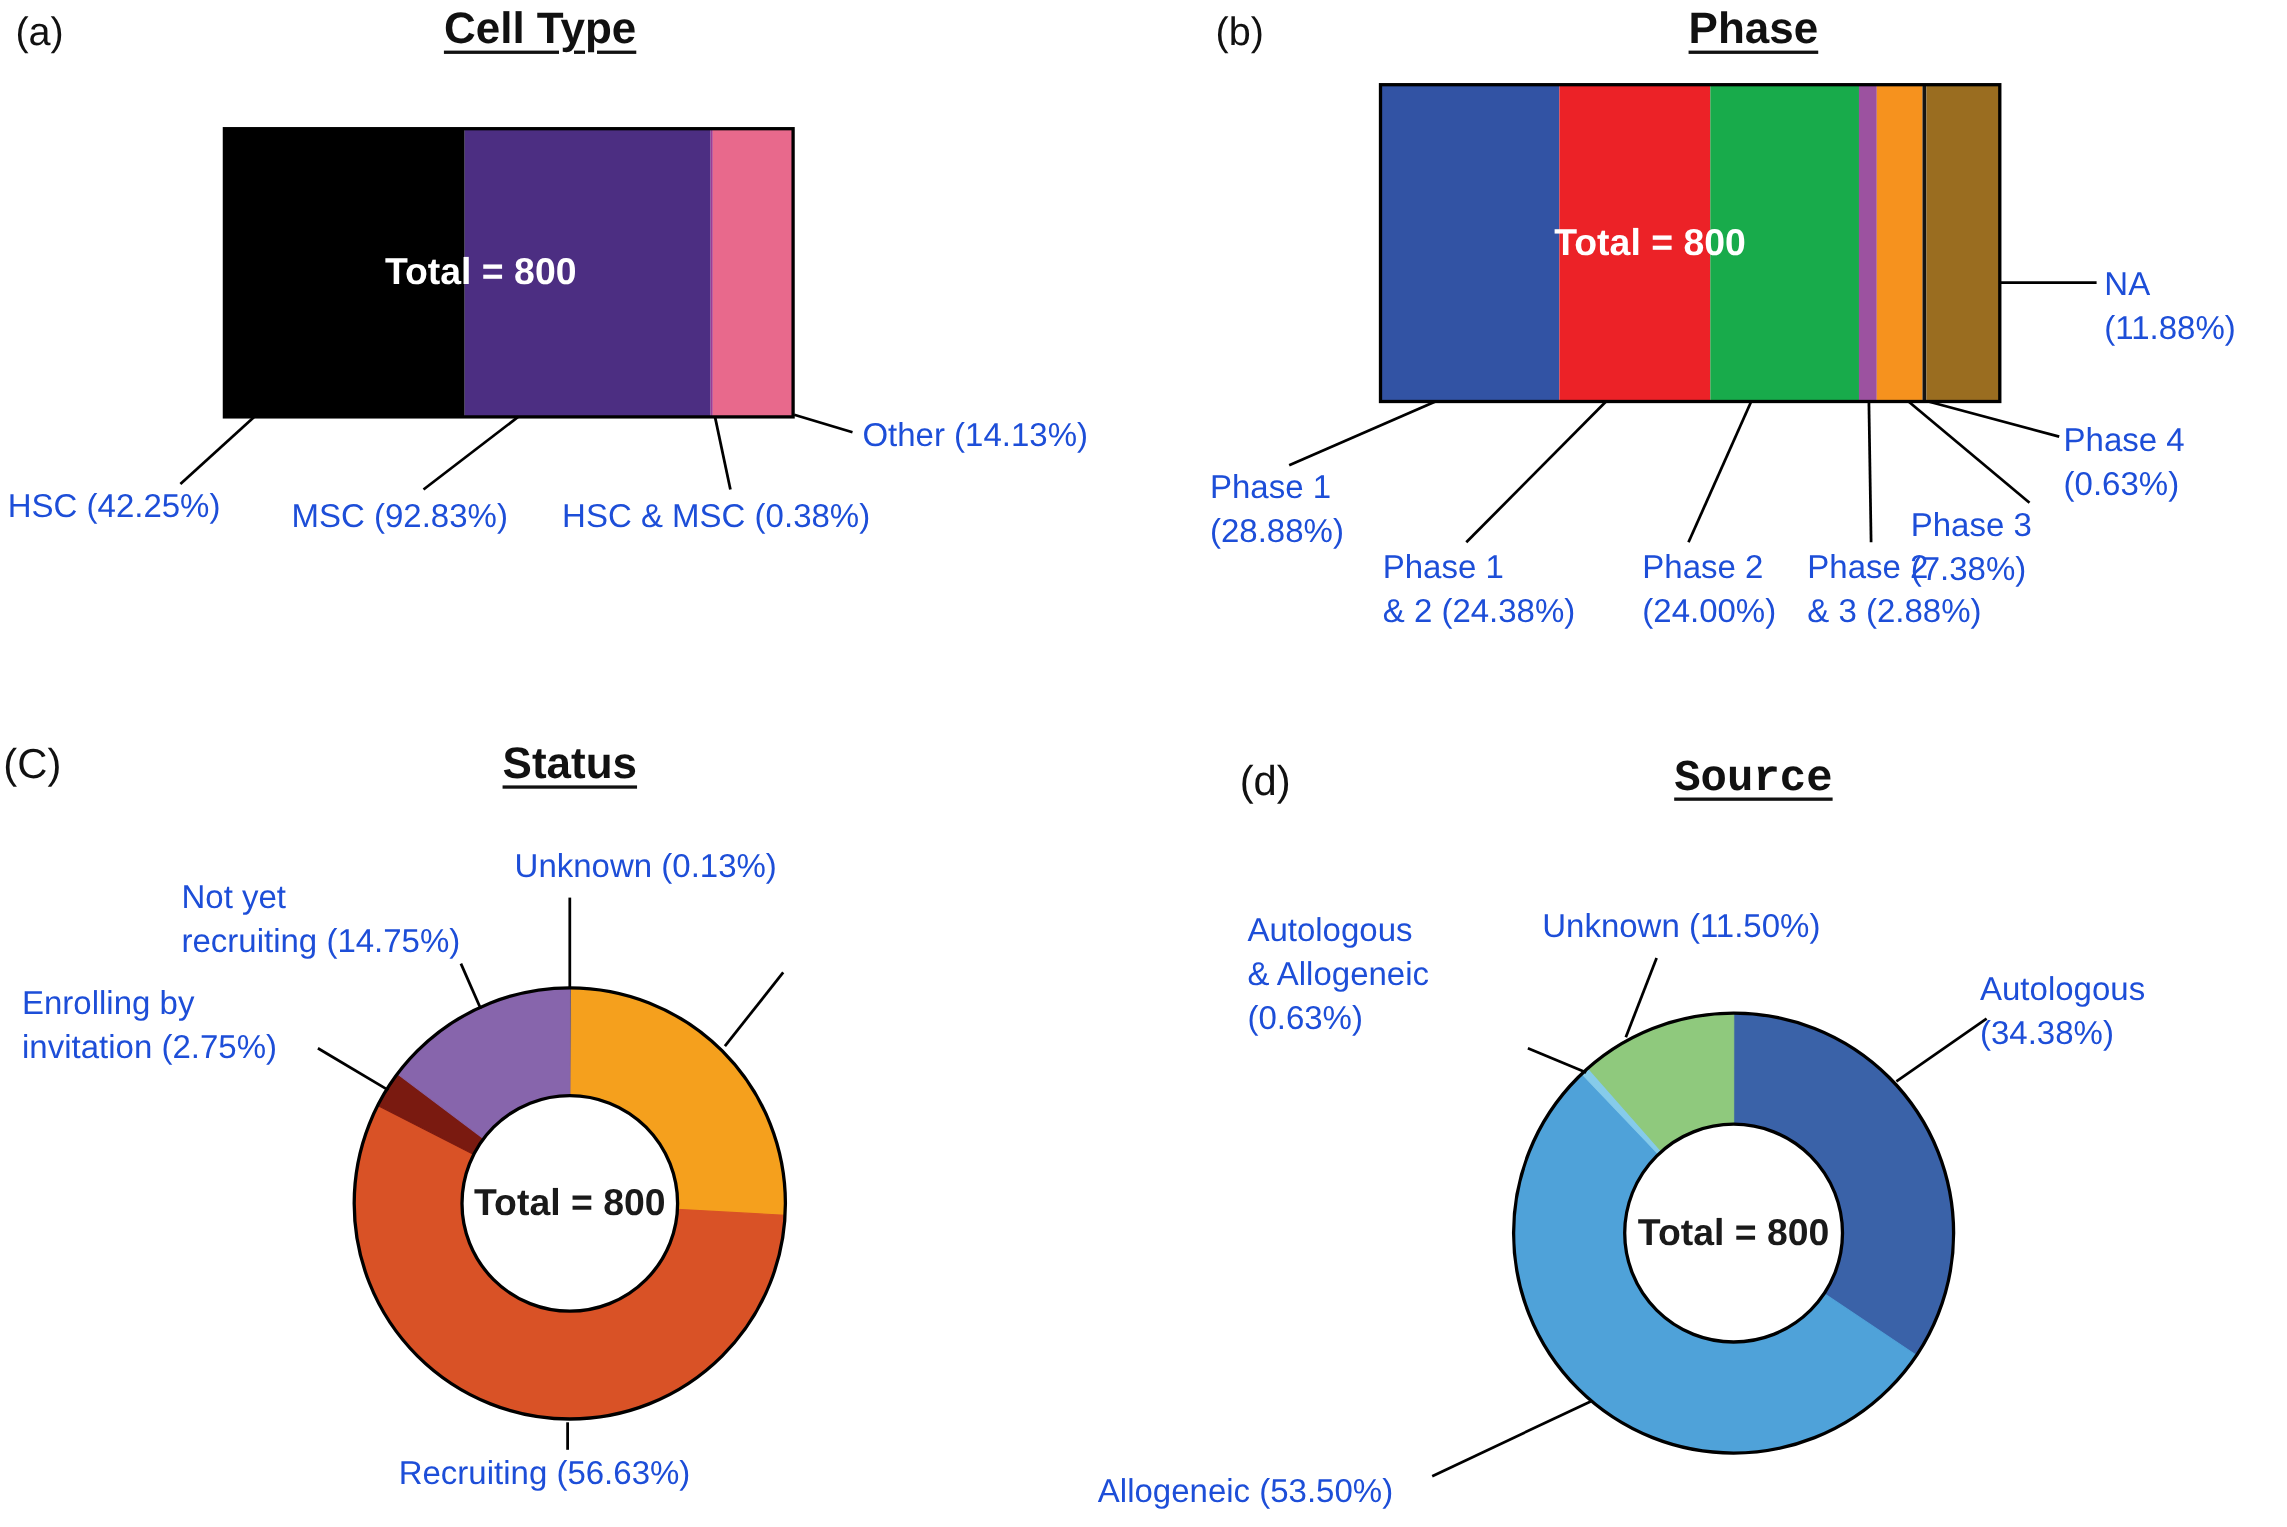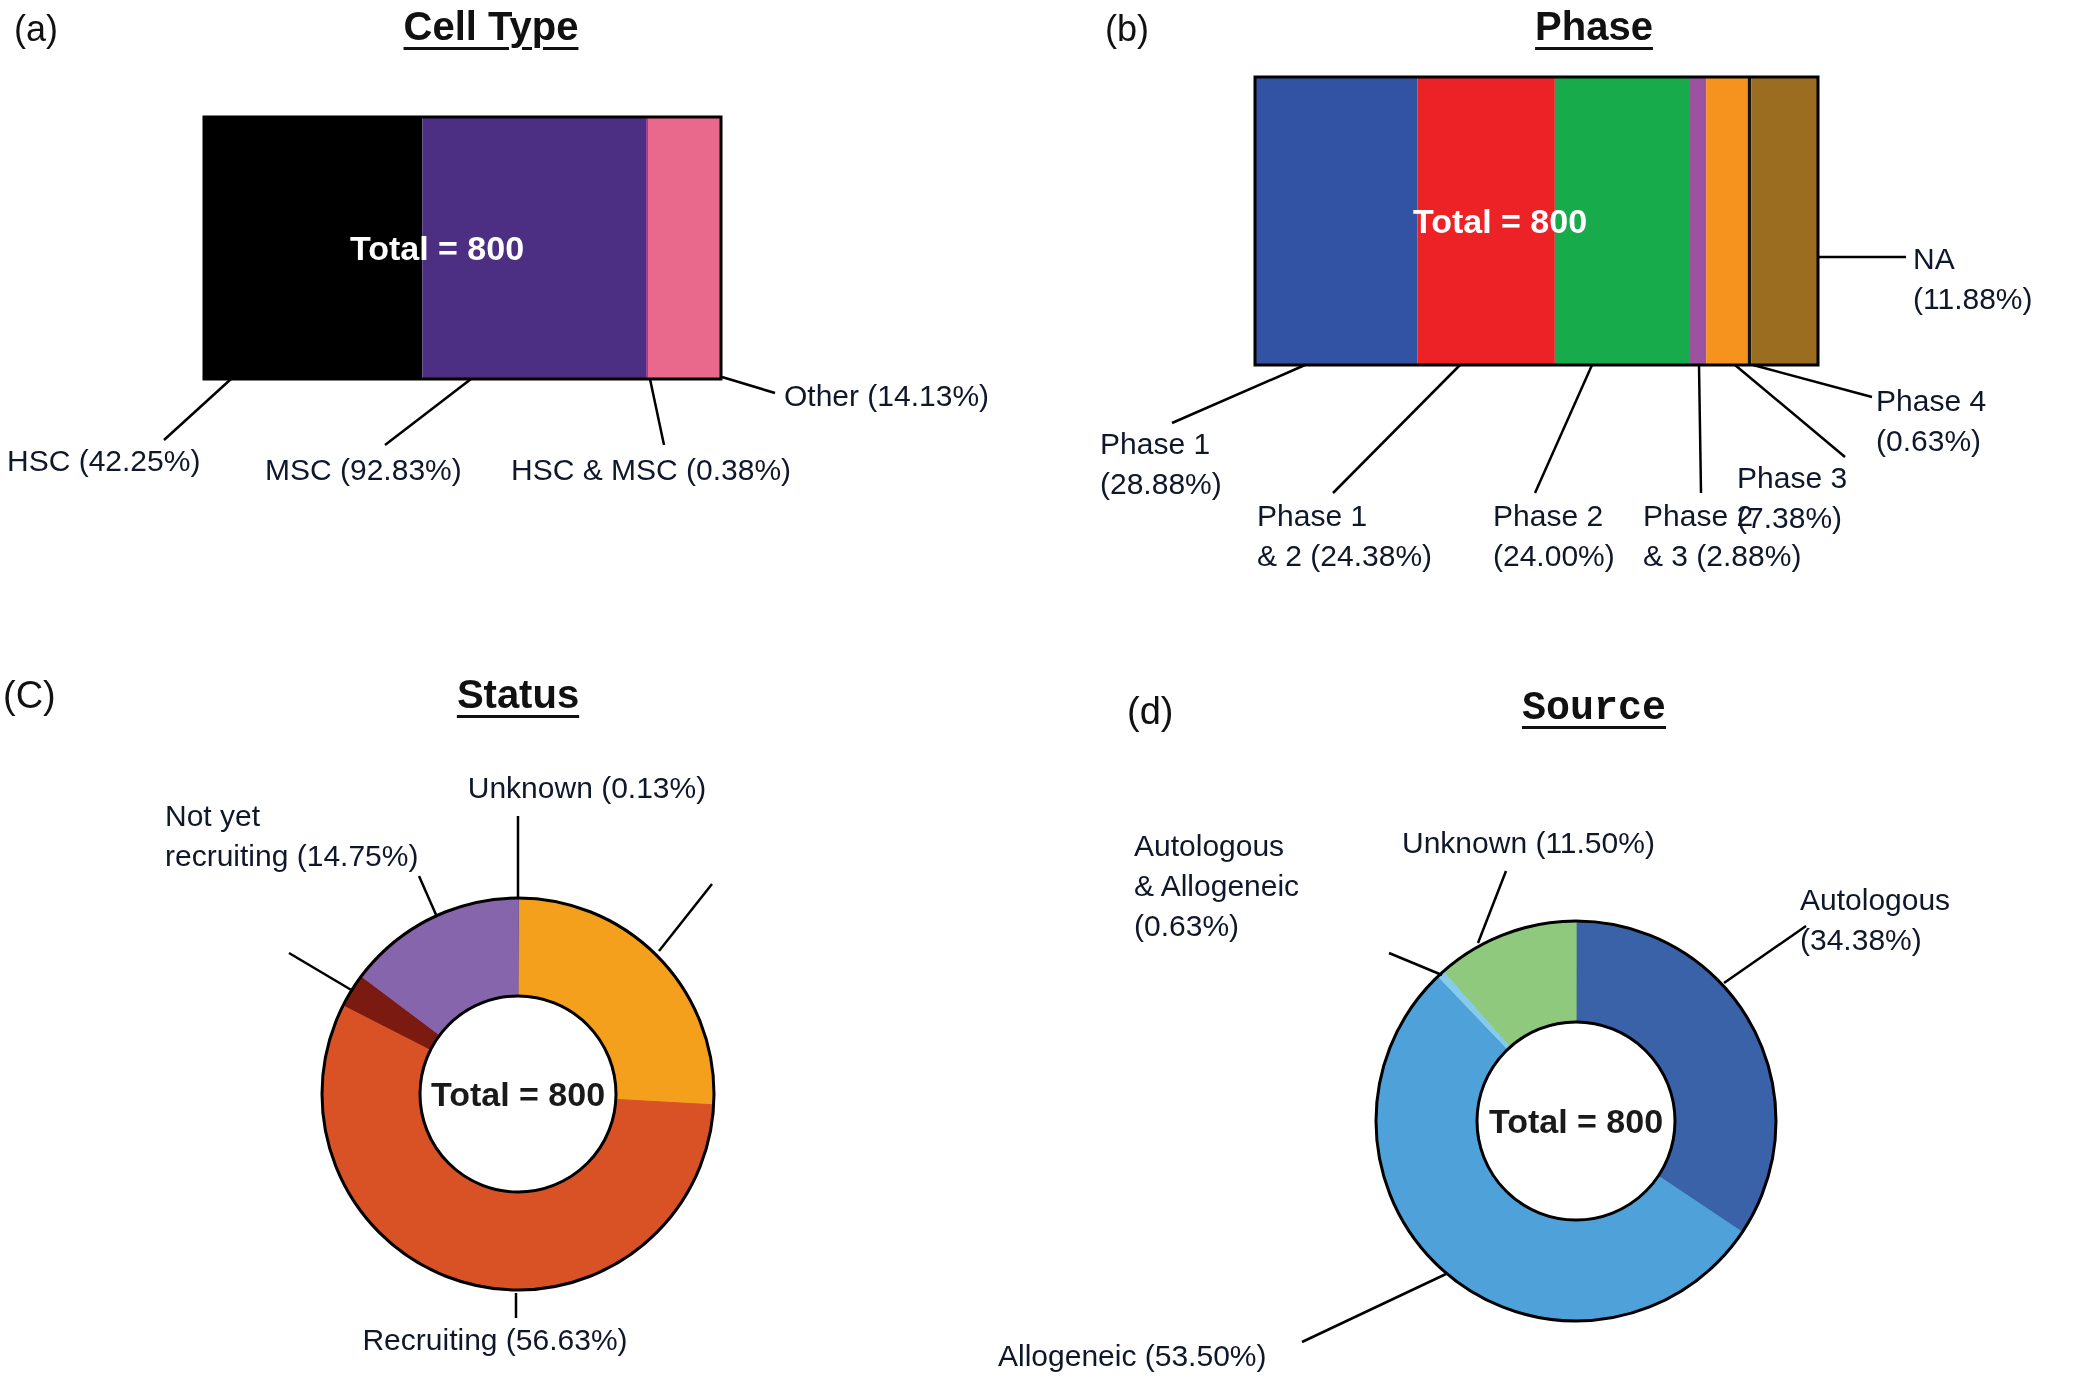--- a/index.html
+++ b/index.html
@@ -1,19 +1,19 @@
 <!DOCTYPE html>
 <html><head>
 <meta charset="utf-8">
 <style>
   html,body{margin:0;padding:0;background:#ffffff;}
   #page{position:relative;width:2079px;height:1388px;background:#ffffff;overflow:hidden;
         font-family:"Liberation Sans",sans-serif;color:#111;}
   #chart-svg{position:absolute;left:0;top:0;z-index:1;}
-  .lbl{position:absolute;z-index:2;font-size:30px;line-height:40px;white-space:pre-line;color:#0f172a;}
+  .lbl{position:absolute;z-index:2;font-size:30px;line-height:40px;white-space:pre-line;color:#1d4ed8;}
   .panel-tag{position:absolute;z-index:2;font-size:36px;color:#111;}
   .panel-title{position:absolute;z-index:2;transform:translateX(-50%);font-size:40px;font-weight:bold;
                text-decoration:underline;text-decoration-thickness:3px;text-underline-offset:7px;color:#111;}
   .total-label{position:absolute;z-index:2;transform:translate(-50%,-50%);font-size:34px;font-weight:bold;white-space:nowrap;}
   .total-white{color:#ffffff;}
   .total-black{color:#1a1a1a;}
   .centered{transform:translateX(-50%);text-align:center;}
 
   
   #cd-a-tag{left:14px;top:8px;}
@@ -140,20 +140,22 @@
 (7.38%)</div>
   <div class="lbl" id="cd-b-s5">Phase 4
 (0.63%)</div>
   <div class="lbl" id="cd-b-s6">NA (11.88%)</div>
 
   <div class="panel-tag" id="cd-c-tag">(C)</div>
   <div class="panel-title" id="cd-c-title">Status</div>
   <div class="total-label total-black" id="cd-c-total">Total = 800</div>
   <div class="lbl centered" id="cd-c-s0">Unknown (0.13%)</div>
   <div class="lbl centered" id="cd-c-s2">Recruiting (56.63%)</div>
+  <div class="lbl" id="cd-c-s3">Enrolling by
+invitation (2.75%)</div>
   <div class="lbl" id="cd-c-s4">Not yet
 recruiting (14.75%)</div>
 
   <div class="panel-tag" id="cd-d-tag">(d)</div>
   <div class="panel-title" id="cd-d-title">Source</div>
   <div class="total-label total-black" id="cd-d-total">Total = 800</div>
   <div class="lbl" id="cd-d-s0">Autologous (34.38%)</div>
   <div class="lbl" id="cd-d-s1">Allogeneic (53.50%)</div>
   <div class="lbl" id="cd-d-s2">Autologous
 &amp; Allogeneic

